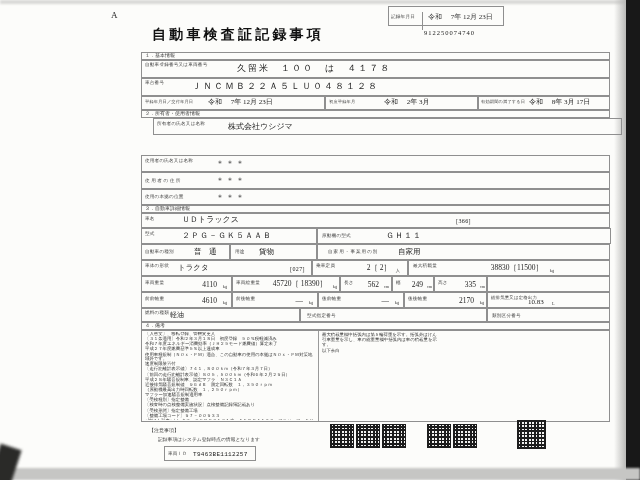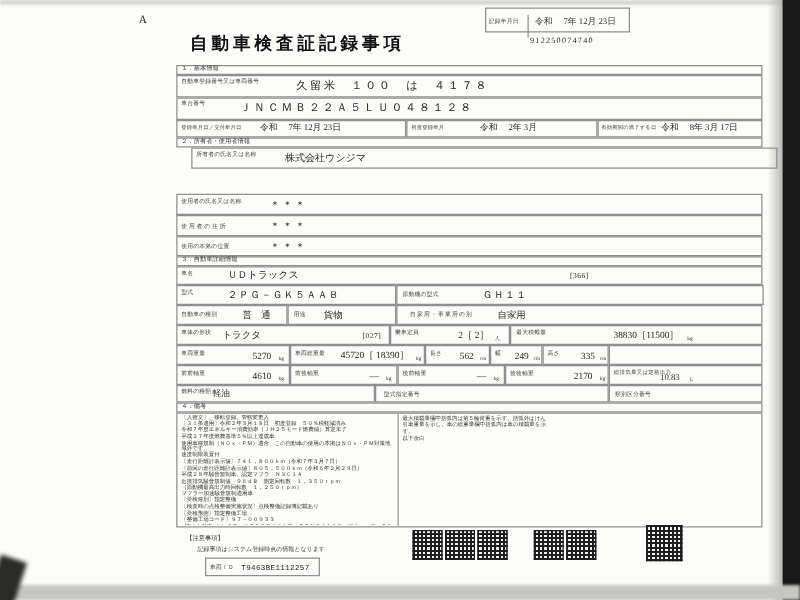--- a/index.html
+++ b/index.html
@@ -131,21 +131,21 @@
     <span class="un" style="right:7px;bottom:2px;">人</span>
   </div>
   <div class="cell" style="left:408px;top:260px;width:202px;height:16px;">
     <span class="lb" style="left:4px;top:2px;">最大積載量</span>
     <span class="vl" style="right:66px;bottom:2px;font-size:7.5px;">38830［11500］</span>
     <span class="un" style="right:55px;bottom:2px;">kg</span>
   </div>
 
   <div class="cell" style="left:141px;top:276px;width:91px;height:16px;">
     <span class="lb" style="left:3px;top:3px;">車両重量</span>
-    <span class="vl" style="right:14px;bottom:2px;font-size:7.5px;">5270</span>
+    <span class="vl" style="right:14px;bottom:2px;font-size:7.5px;">4110</span>
     <span class="un" style="right:4px;bottom:2px;">kg</span>
   </div>
   <div class="cell" style="left:232px;top:276px;width:108px;height:16px;">
     <span class="lb" style="left:3px;top:3px;">車両総重量</span>
     <span class="vl" style="right:12px;bottom:2px;font-size:7.5px;">45720［ 18390］</span>
     <span class="un" style="right:2px;bottom:2px;">kg</span>
   </div>
   <div class="cell" style="left:340px;top:276px;width:52px;height:16px;">
     <span class="lb" style="left:3px;top:3px;">長さ</span>
     <span class="vl" style="right:12px;bottom:2px;font-size:7.5px;">562</span>

